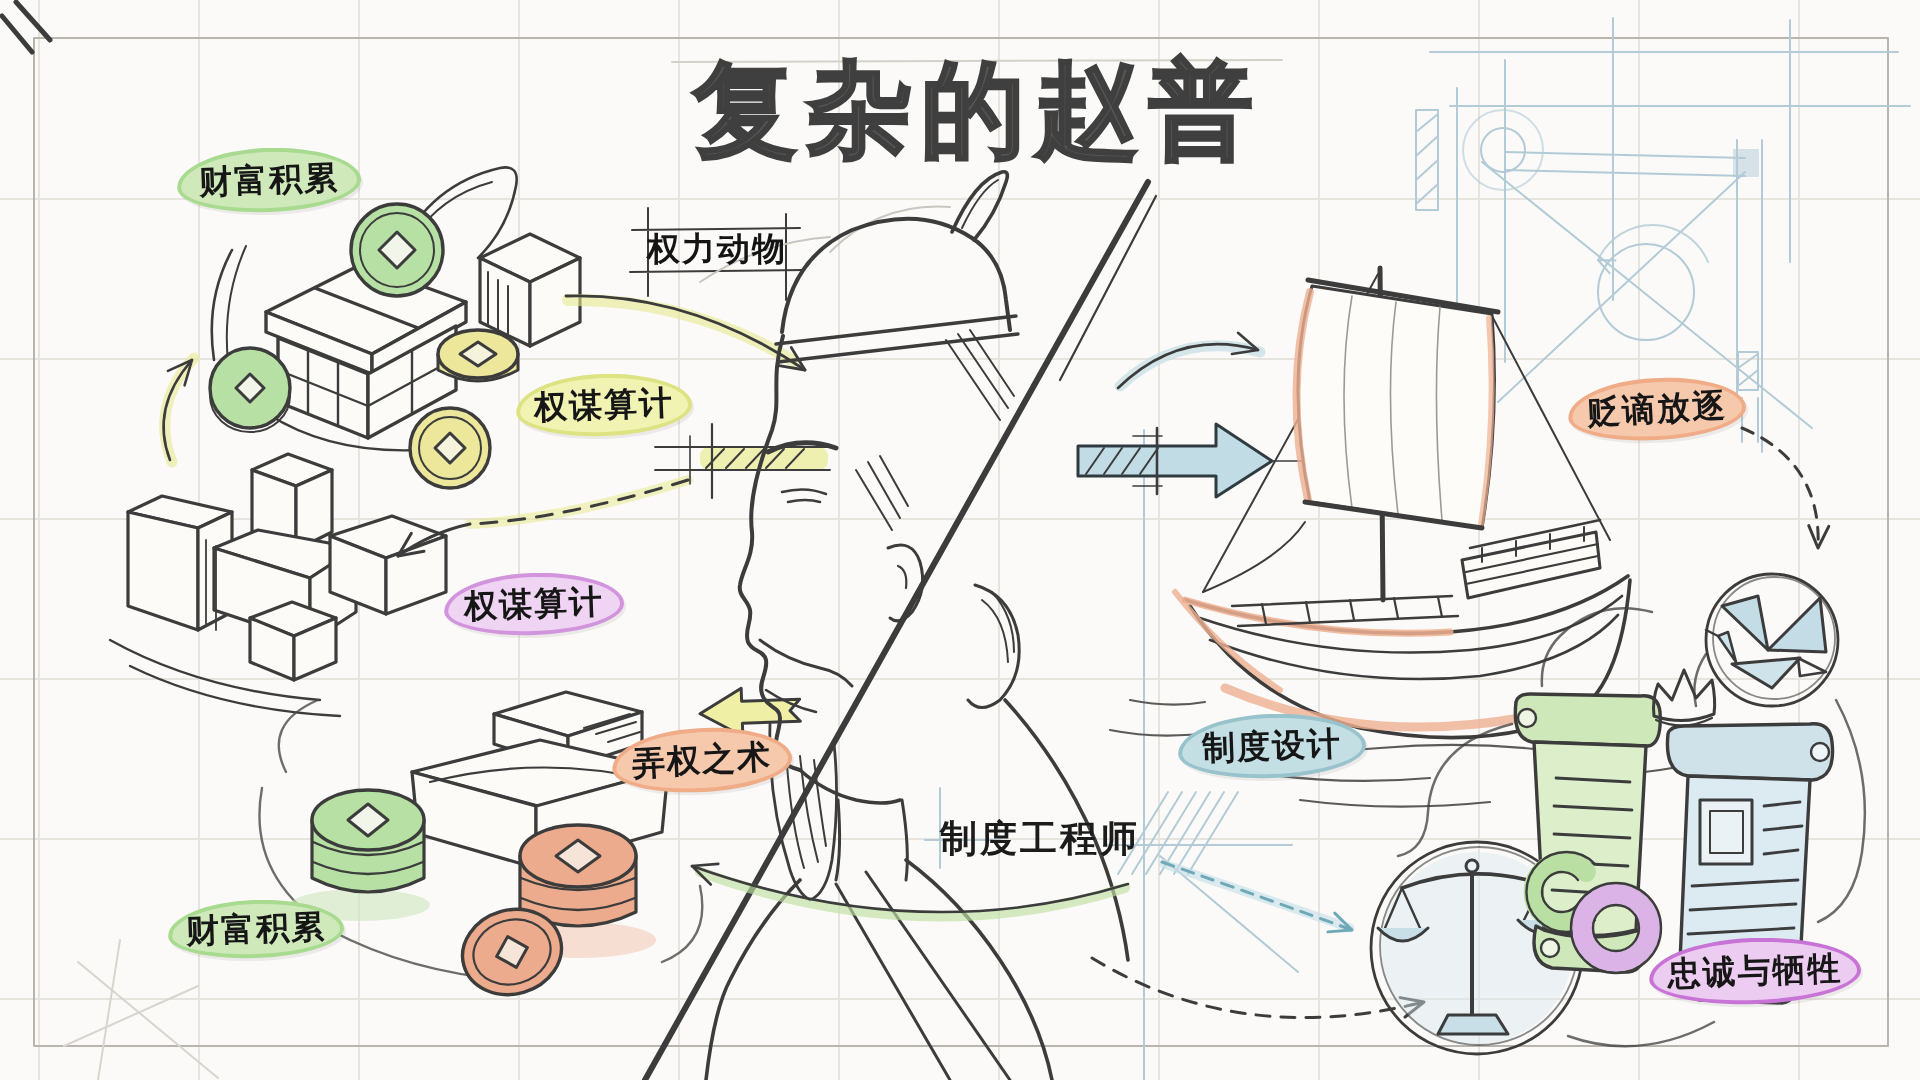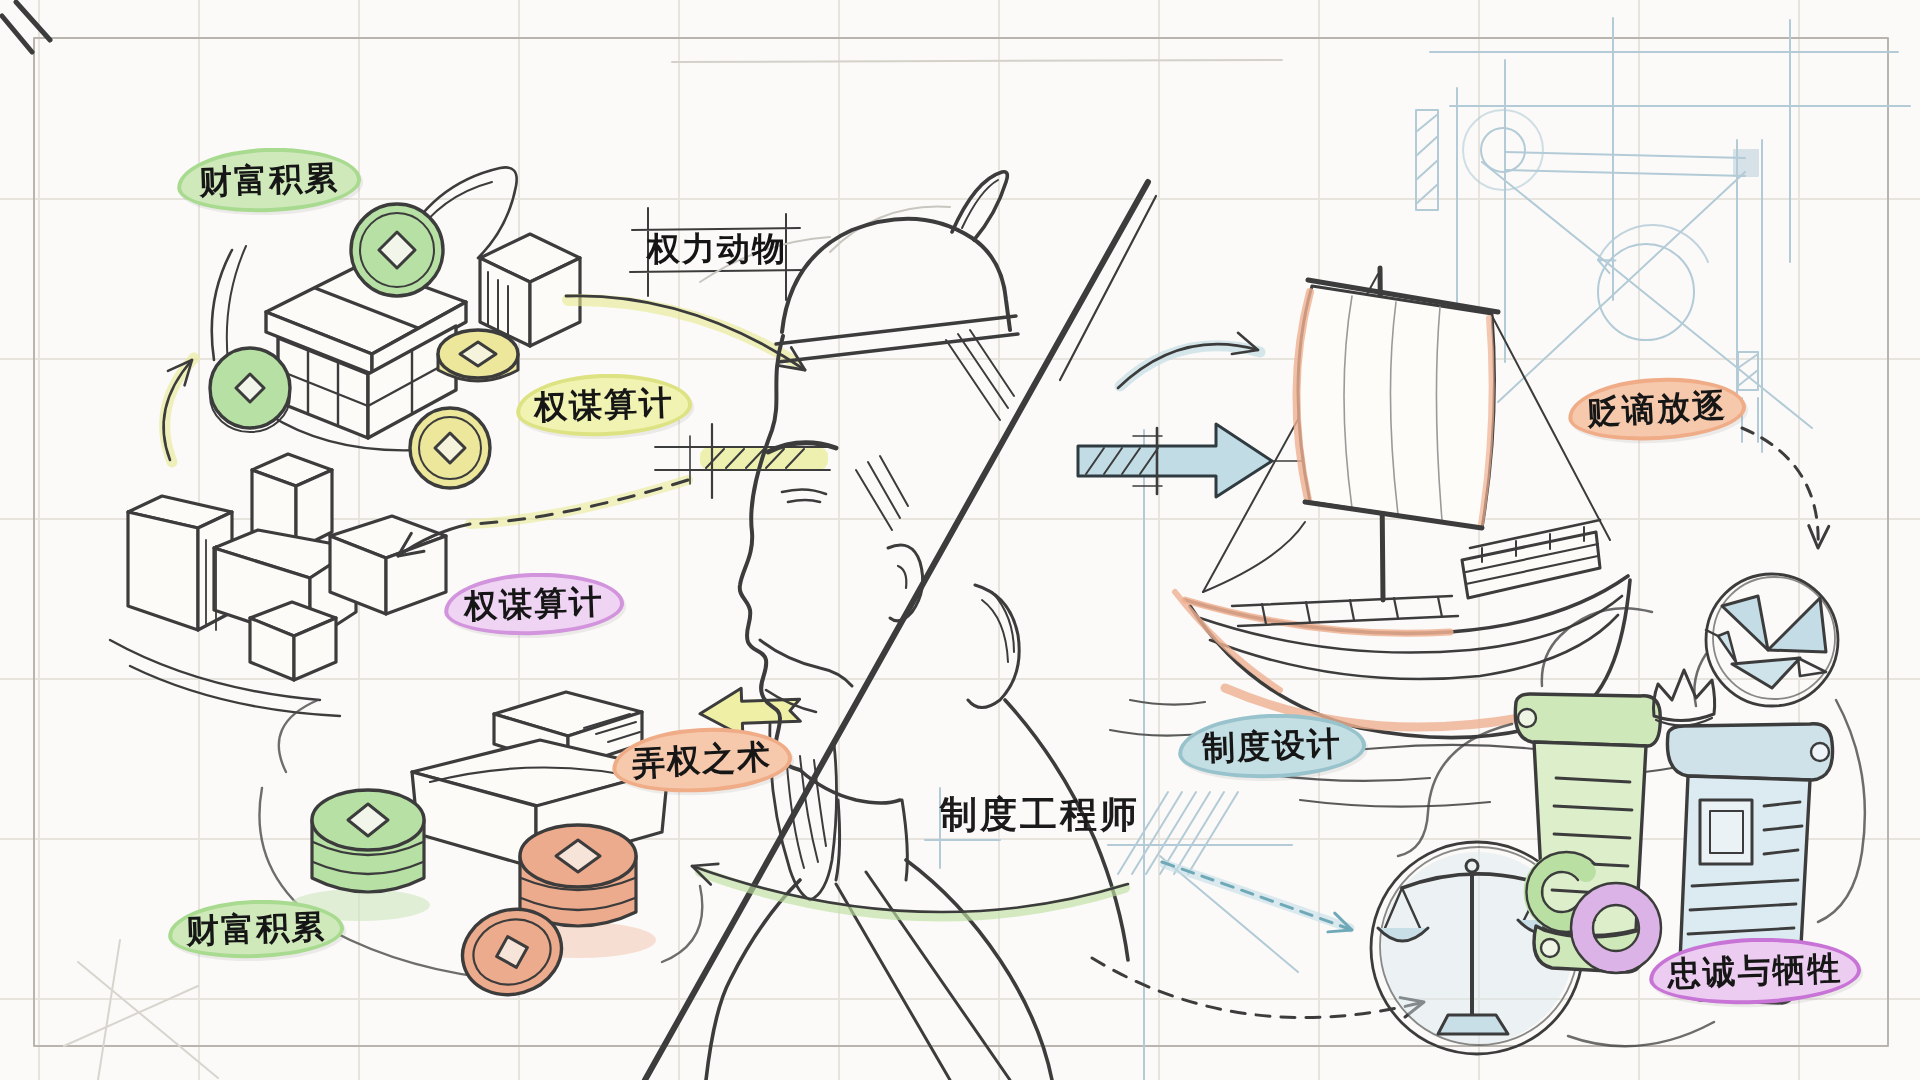--- a/index.html
+++ b/index.html
@@ -25,21 +25,21 @@
     box-shadow:2px 3px 0 rgba(120,120,120,.12);
   }
   .badge.green {background:var(--badge-green-fill,#cfe9bb);border:4px solid var(--badge-green-border,#a8da90);}
   .badge.yellow{background:var(--badge-yellow-fill,#f1f3b2);border:4px solid var(--badge-yellow-border,#dde382);}
   .badge.purple{background:var(--badge-purple-fill,#efd4f3);border:4px solid var(--badge-purple-border,#d294dc);}
   .badge.orange{background:var(--badge-orange-fill,#f6c9ad);border:4px solid var(--badge-orange-border,#efac87);}
   .badge.blue  {background:var(--badge-blue-fill,#c4dfe4);border:4px solid var(--badge-blue-border,#98c3cc);}
   .badge.pink  {background:var(--badge-pink-fill,#edccf1);border:4px solid var(--badge-pink-border,#c873d6);}
   .plainlabel{
     position:absolute;font-weight:700;font-size:37px;color:#1b1b1b;letter-spacing:3px;
-    transform:translate(-50%,-50%);white-space:nowrap;
+    transform:translate(-50%,-50%);white-space:nowrap;margin-top:24px;
   }
   .boxlabel{
     position:absolute;display:flex;align-items:center;justify-content:center;
     font-weight:700;font-size:33px;color:#141414;letter-spacing:2px;white-space:nowrap;text-align:center;
   }
 </style>
 </head>
 <body>
 
 <div class="canvas">
@@ -396,20 +396,21 @@
     <g stroke-width="2.5" opacity=".75">
       <path d="M 1512 724 Q 1432 744 1428 812 Q 1426 850 1398 856"></path>
       <path d="M 1568 1036 Q 1640 1062 1714 1022"></path>
       <path d="M 1836 700 Q 1874 770 1862 852 Q 1854 906 1818 922"></path>
       <path d="M 1706 654 Q 1690 678 1696 706"></path>
       <path d="M 1652 612 Q 1598 598 1560 636 Q 1540 656 1542 686"></path>
     </g>
   </g>
 </svg>
 
+<div class="title">复杂的赵普</div>
 
 <div class="badge green" style="left:177px;top:148px;width:176px;height:56px;transform:rotate(-2deg);">
   <span>财富积累</span>
 </div>
 
 <div class="boxlabel" style="left:642px;top:226px;width:150px;height:46px;">
   <span>权力动物</span>
 </div>
 
 <div class="badge yellow" style="left:516px;top:374px;width:168px;height:54px;transform:rotate(-2deg);">

